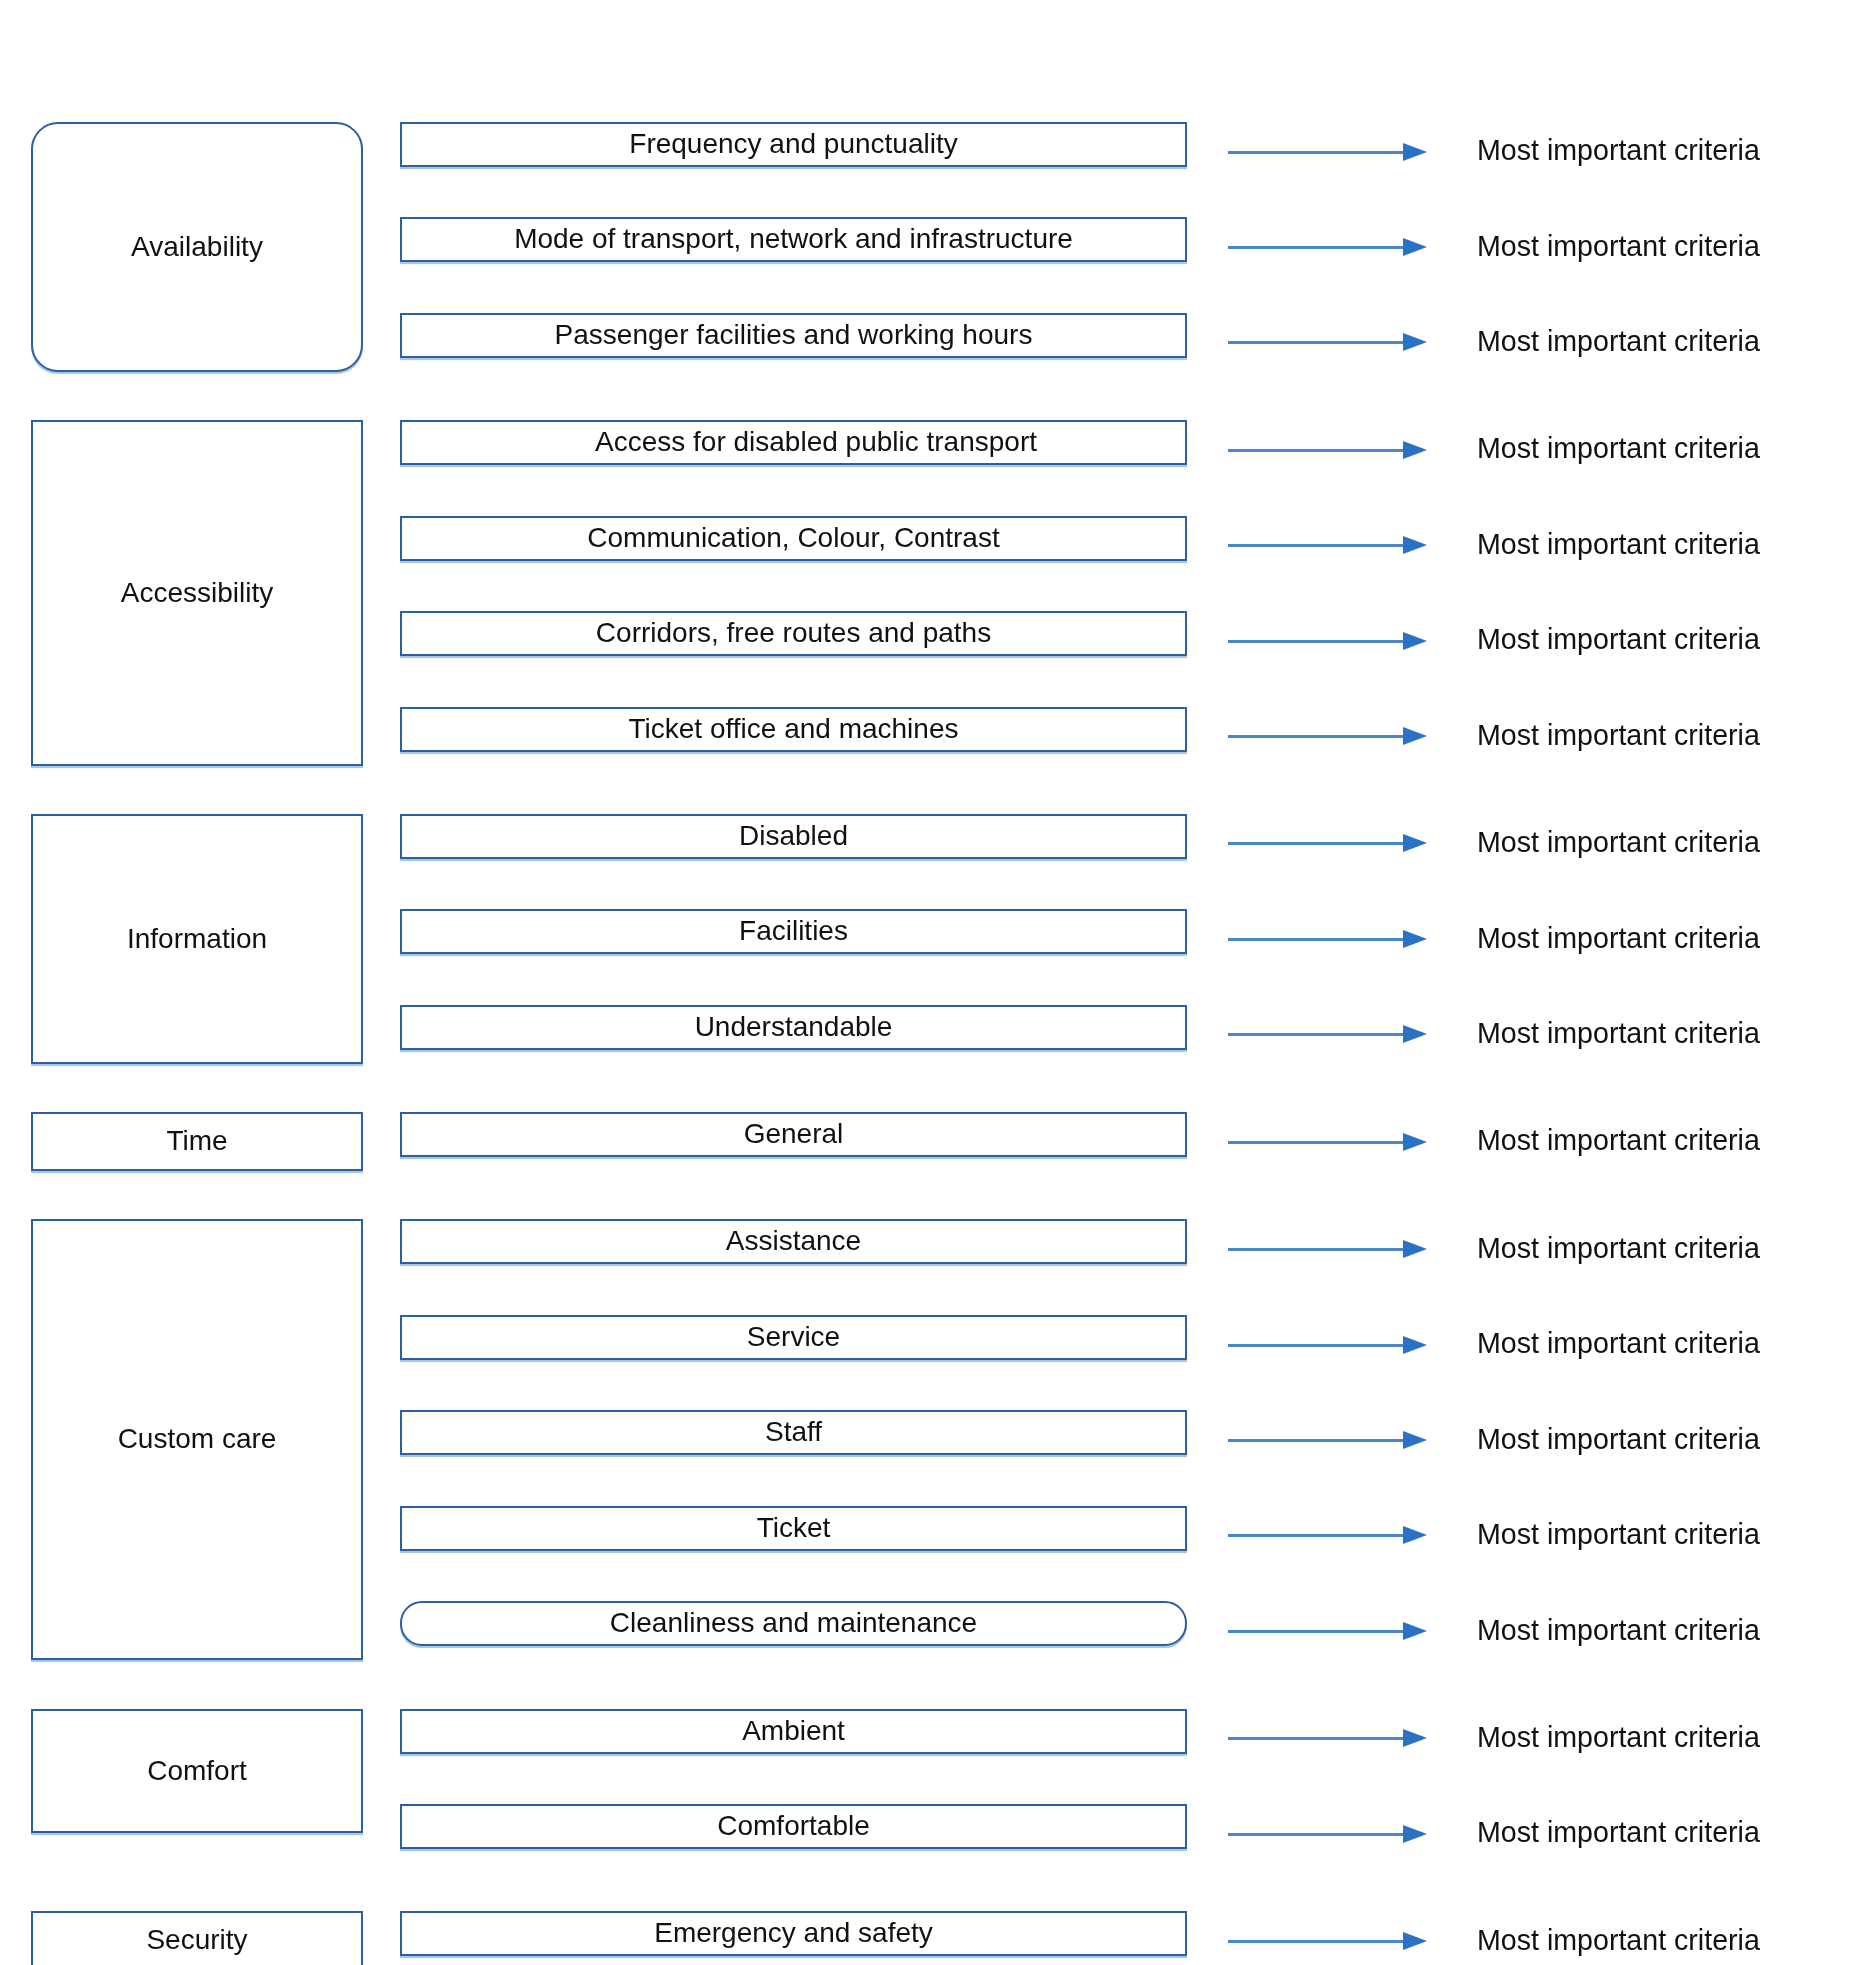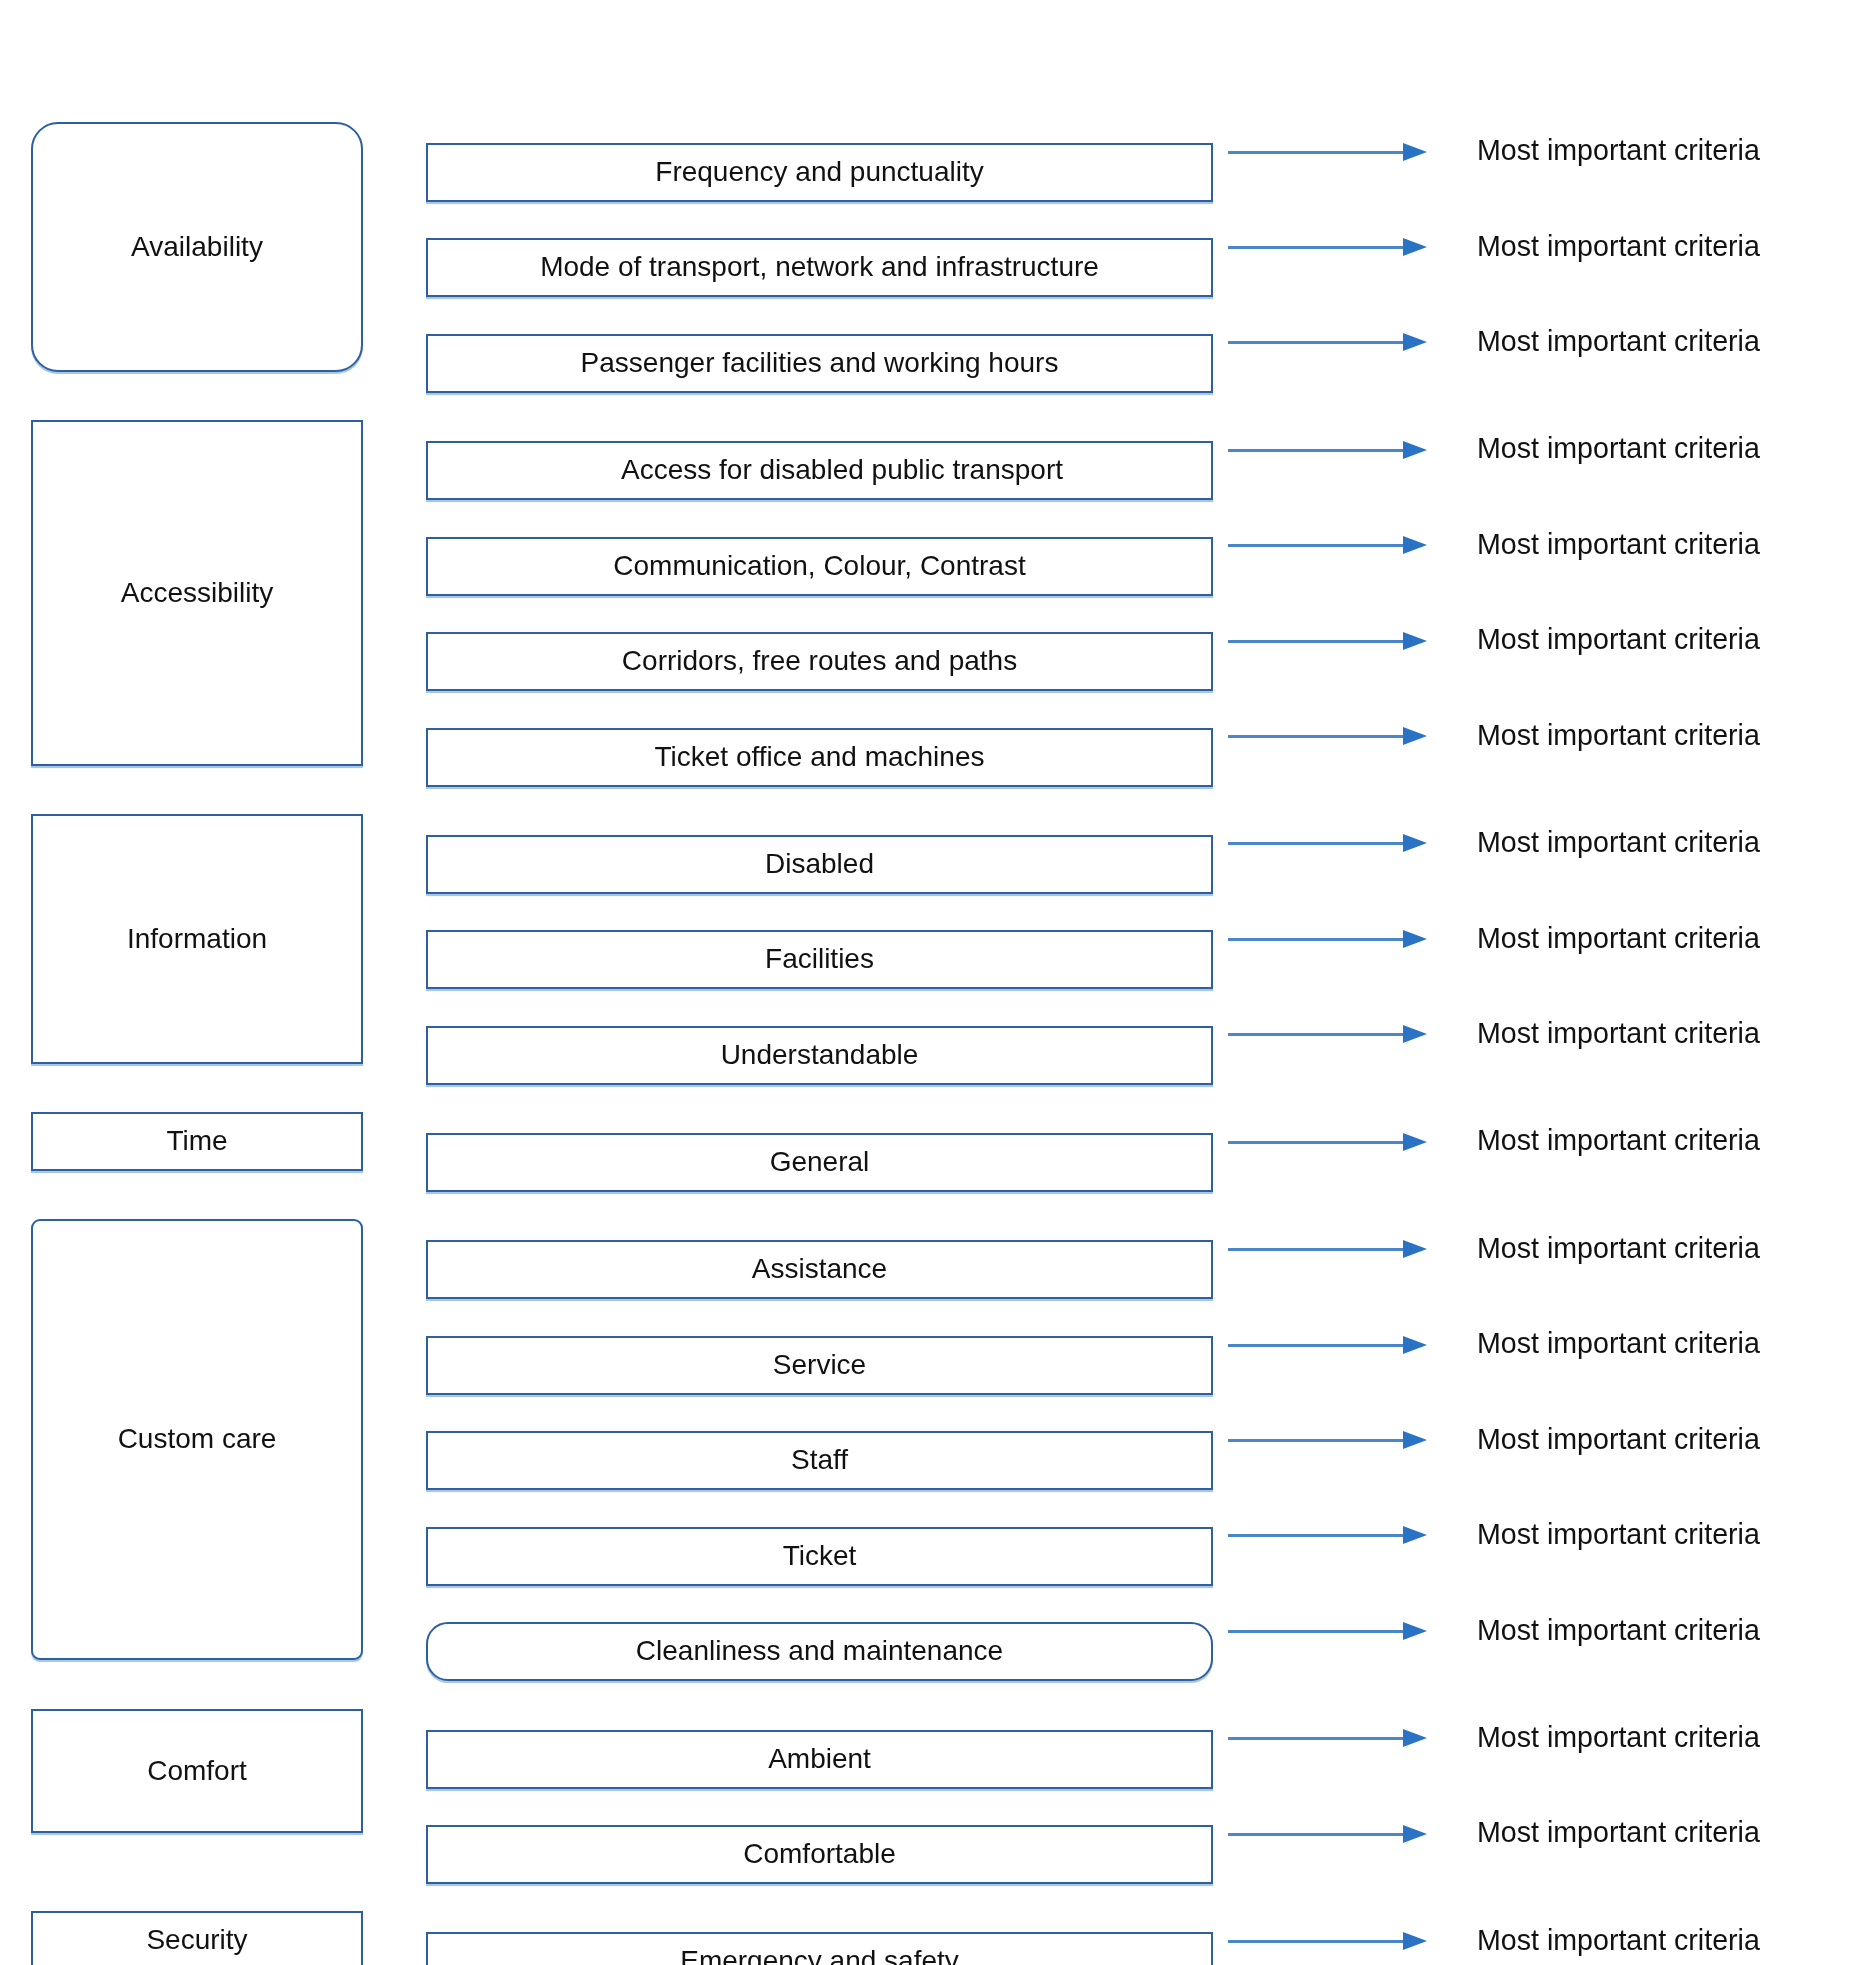--- a/index.html
+++ b/index.html
@@ -54,21 +54,21 @@
     font-size: 28px;
     color: #111111;
     line-height: 1.1;
     padding: 0 7px;
   }
 
   
   .group-box { position: absolute; left: 31px; width: 332px; }
 
   
-  .sub-box   { position: absolute; left: 426px; width: 787px; height: 59px; margin-top: 21px; }
+  .sub-box   { position: absolute; left: 400px; width: 787px; height: 45px; }
 
   
   .arrow {
     position: absolute;
     left: 1228px;
     width: 199px;
     height: 18px;
     pointer-events: none;
   }
   .arrow-line {
@@ -203,21 +203,21 @@
         <span>Time</span>
       </div>
       <div class="box sub-box" style="top: 1112px;">
         <span>General</span>
       </div>
       <div class="arrow" style="top: 1133px;">
         <div class="arrow-line"></div>
         <div class="arrow-head"></div>
       </div>
       <div class="note" style="top: 1126px;">Most important criteria</div>
-      <div class="box group-box" style="top: 1219px; height: 441px; border-radius: 9px;">
+      <div class="box group-box" style="top: 1219px; height: 441px;">
         <span>Custom care</span>
       </div>
       <div class="box sub-box" style="top: 1219px;">
         <span>Assistance</span>
       </div>
       <div class="arrow" style="top: 1240px;">
         <div class="arrow-line"></div>
         <div class="arrow-head"></div>
       </div>
       <div class="note" style="top: 1234px;">Most important criteria</div>

